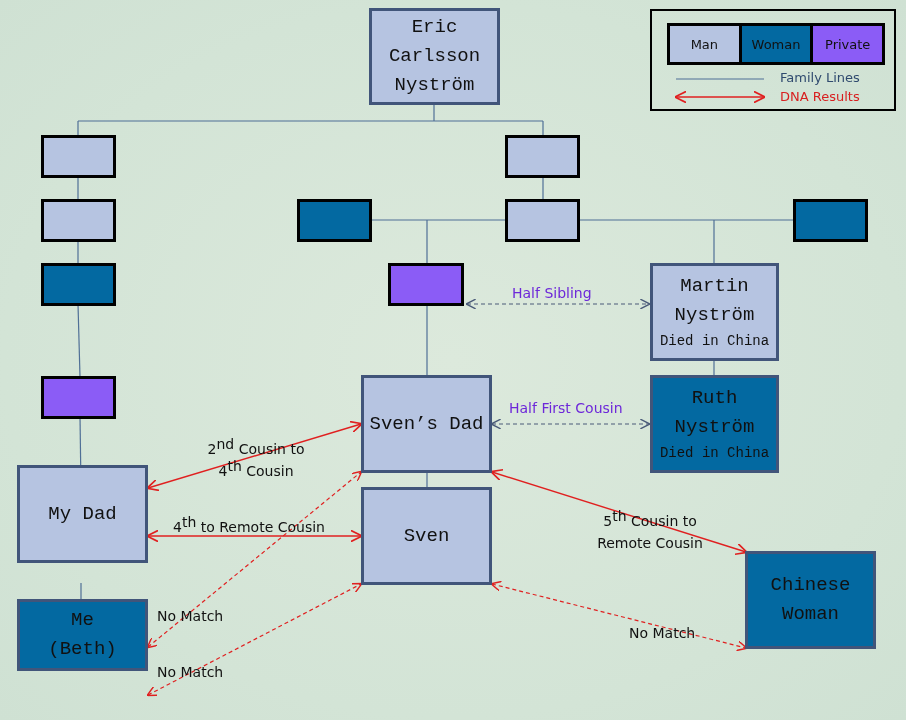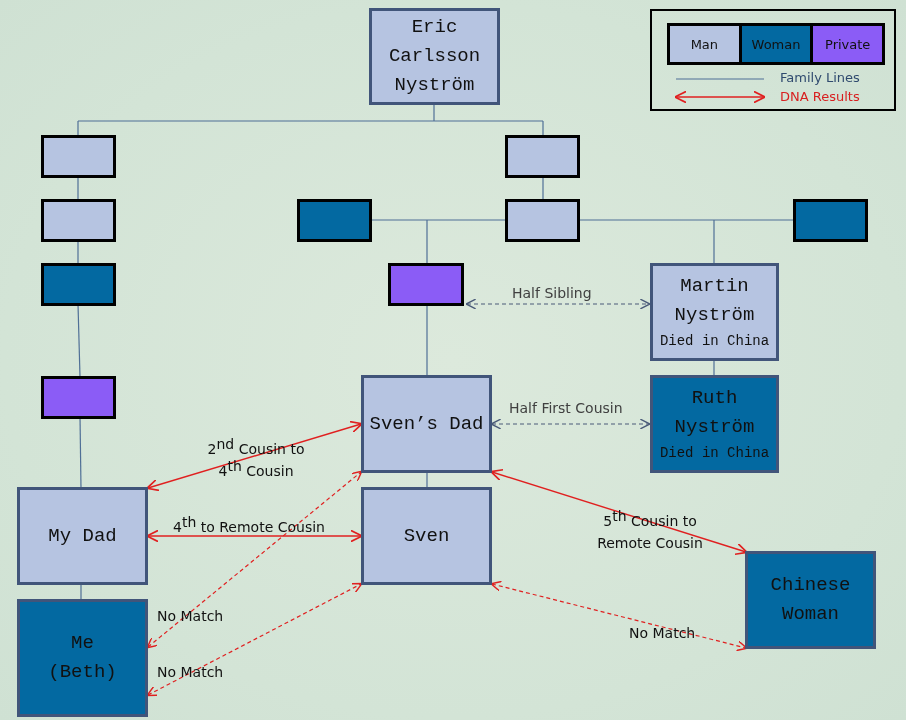--- a/index.html
+++ b/index.html
@@ -10,21 +10,21 @@
   .box{position:absolute;box-sizing:border-box;display:flex;flex-direction:column;
     align-items:center;justify-content:center;text-align:center;color:#111;}
   .small{border:3px solid #000;}
   .big{border:3px solid #41557a;font-family:Liberation Mono, monospace;}
   .man{background:#b6c4e1;}
   .woman{background:#0369a1;}
   .private{background:#8b5cf6;}
   .name{font-size:19px;line-height:29px;}
   .note{font-size:14px;line-height:22px;}
   .lbl{position:absolute;font-size:14px;color:#111;white-space:nowrap;text-align:center;line-height:22px;}
-  .lbl.blue{color:#404040;}
+  .lbl.blue{color:#6d28d9;}
   sup{font-size:14px;vertical-align:top;line-height:12px;margin-top:17px;}
   .legend{position:absolute;left:650px;top:9px;width:246px;height:102px;box-sizing:border-box;border:2px solid #000;}
   .legend-row{position:absolute;left:15px;top:12px;width:218px;height:42px;border:3px solid #000;display:flex;box-sizing:border-box;}
   .legend-cell{flex:1;display:flex;align-items:center;justify-content:center;font-size:13px;color:#111;}
   .legend-cell + .legend-cell{border-left:3px solid #000;}
   .legend-text{position:absolute;font-size:13px;}
 </style>
 </head>
 <body>
 
@@ -125,25 +125,25 @@
 </div>
 
 <div class="box big man" style="left:361px;top:375px;width:131px;height:98px;">
   <span class="name">Sven’s Dad</span>
 </div>
 
 <div class="box big man" style="left:361px;top:487px;width:131px;height:98px;">
   <span class="name">Sven</span>
 </div>
 
-<div class="box big man" style="left:17px;top:487px;width:131px;height:98px;">
+<div class="box big man" style="left:17px;top:465px;width:131px;height:98px;">
   <span class="name">My Dad</span>
 </div>
 
-<div class="box big woman" style="left:17px;top:599px;width:131px;height:118px;">
+<div class="box big woman" style="left:17px;top:599px;width:131px;height:72px;">
   <span class="name">Me</span>
   <span class="name">(Beth)</span>
 </div>
 
 <div class="box big woman" style="left:745px;top:551px;width:131px;height:98px;">
   <span class="name">Chinese</span>
   <span class="name">Woman</span>
 </div>
 
 <div class="lbl blue" style="left:512px;top:282px;">Half Sibling</div>

